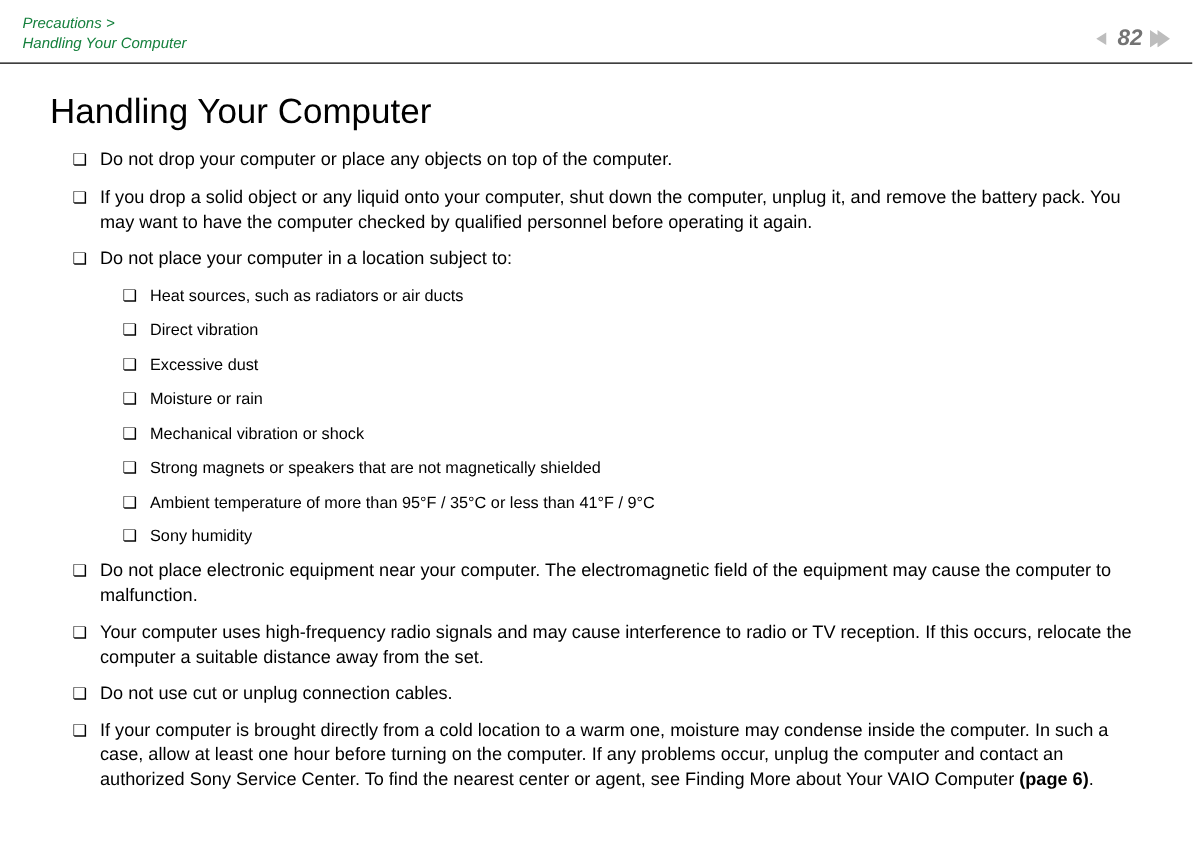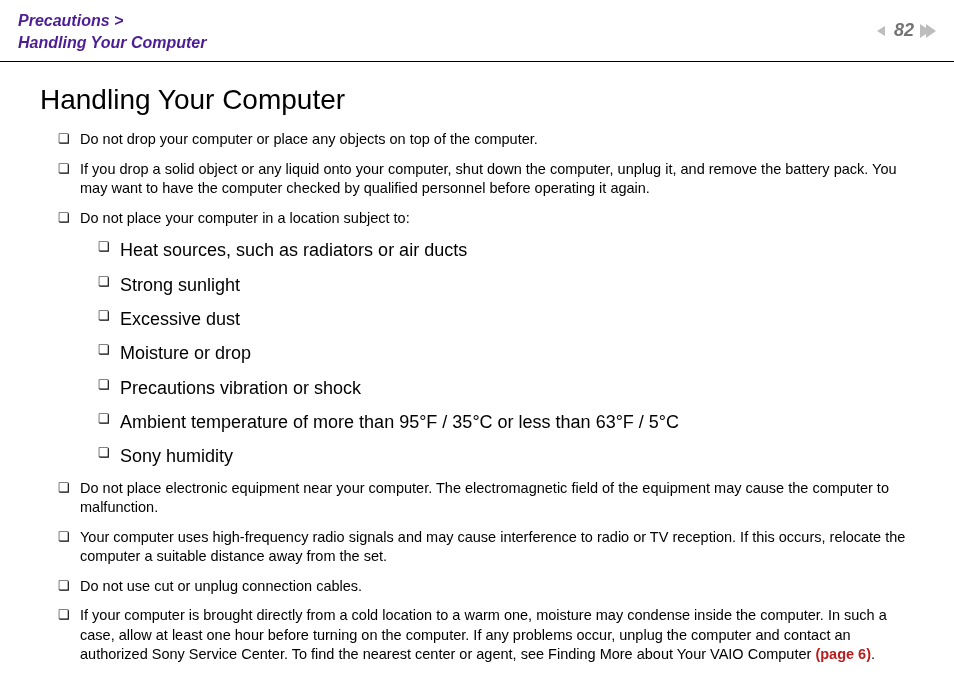--- a/index.html
+++ b/index.html
@@ -12,24 +12,24 @@
     color: #000;
   }
   .header {
     display: flex;
     justify-content: space-between;
     align-items: flex-start;
     padding: 10px 18px 8px 18px;
     border-bottom: 1px solid #000;
   }
   .breadcrumb {
-    color: #4c1d95;
-    font-weight: bold;
+    color: #15803d;
+    font-weight: normal;
     font-style: italic;
-    font-size: 16px;
+    font-size: 12px;
     line-height: 1.35;
   }
   .pager {
     display: flex;
     align-items: center;
     gap: 6px;
     color: #737373;
     font-weight: bold;
     font-style: italic;
     font-size: 18px;
@@ -65,34 +65,34 @@
   }
   ul.inner {
     list-style: none;
     padding-left: 18px;
     margin-top: 10px;
   }
   ul.inner > li {
     position: relative;
     padding-left: 22px;
     margin-bottom: 10px;
-    font-size: 18px;
+    font-size: 13px;
     line-height: 1.35;
   }
   ul.inner > li::before {
     content: "❏";
     position: absolute;
     left: 0;
     top: 0;
     font-size: 13px;
     color: #000;
   }
   .bold { font-weight: normal; }
   .link {
-    color: #b91c1c;
+    color: #000000;
     font-weight: bold;
   }
 </style>
 </head>
 <body>
 
 <div class="header">
   <div class="breadcrumb">
     <div>Precautions &gt;</div>
     <div>Handling Your Computer</div>
@@ -114,25 +114,26 @@
 
 <div class="content">
   <h1>Handling Your Computer</h1>
   <ul class="outer">
     <li><span>Do not drop your computer or place any objects on top of the computer.</span></li>
     <li><span>If you drop a solid object or any liquid onto your computer, shut down the computer, unplug it, and remove the battery pack. You may want to have the computer checked by qualified personnel before operating it again.</span></li>
     <li>
       <span>Do not place your computer in a location subject to:</span>
       <ul class="inner">
         <li><span>Heat sources, such as radiators or air ducts</span></li>
-        <li><span>Strong sunlight</span></li>
+        <li><span>Direct vibration</span></li>
         <li><span>Excessive dust</span></li>
-        <li><span>Moisture or drop</span></li>
-        <li><span>Precautions vibration or shock</span></li>
-        <li><span>Ambient temperature of more than 95°F / 35°C or less than 63°F / 5°C</span></li>
+        <li><span>Moisture or rain</span></li>
+        <li><span>Mechanical vibration or shock</span></li>
+        <li><span>Strong magnets or speakers that are not magnetically shielded</span></li>
+        <li><span>Ambient temperature of more than 95°F / 35°C or less than 41°F / 9°C</span></li>
         <li><span>Sony humidity</span></li>
       </ul>
     </li>
     <li><span>Do not place electronic equipment near your computer. The electromagnetic field of the equipment may cause the computer to malfunction.</span></li>
     <li><span>Your computer uses high-frequency radio signals and may cause interference to radio or TV reception. If this occurs, relocate the computer a suitable distance away from the set.</span></li>
     <li><span>Do not use cut or unplug connection cables.</span></li>
     <li>
       <span>If your computer is brought directly from a cold location to a warm one, moisture may condense inside the computer. In such a case, allow at least one hour before turning on the computer. If any problems occur, unplug the computer and contact an authorized Sony Service Center. To find the nearest center or agent, see </span><span class="bold">Finding More about Your VAIO Computer </span><span class="link">(page 6)</span><span>.</span>
     </li>
   </ul>

